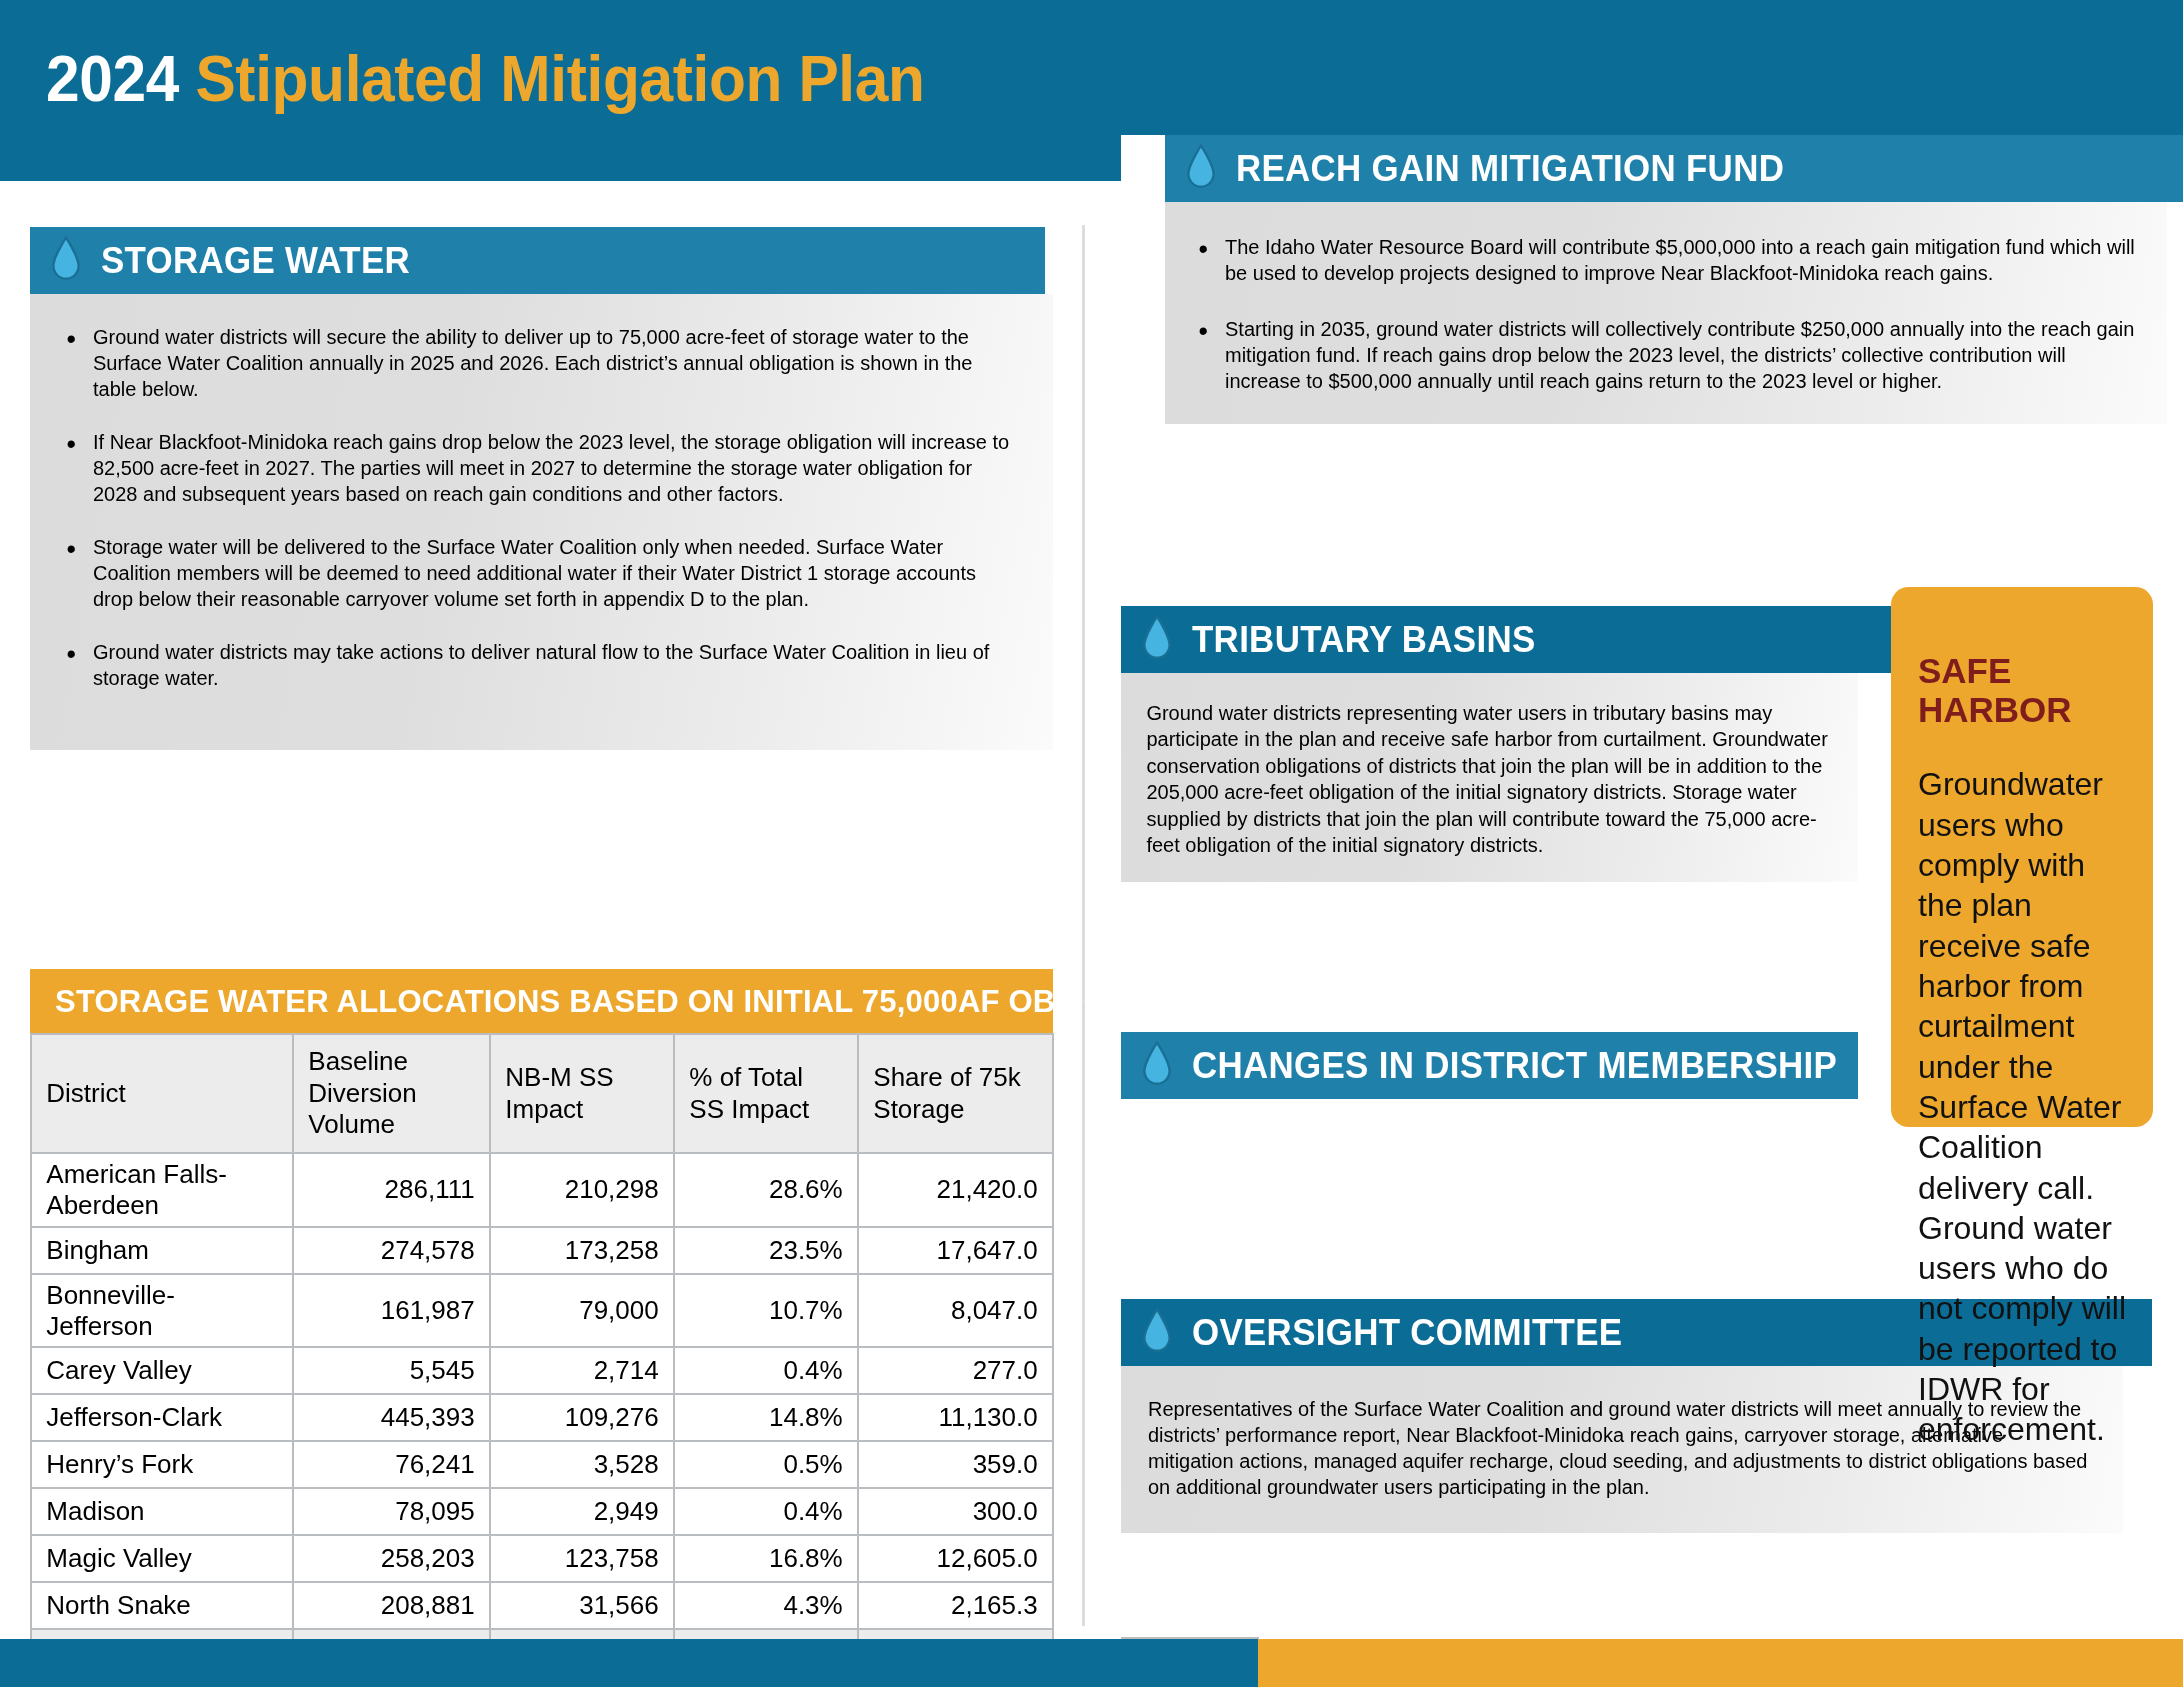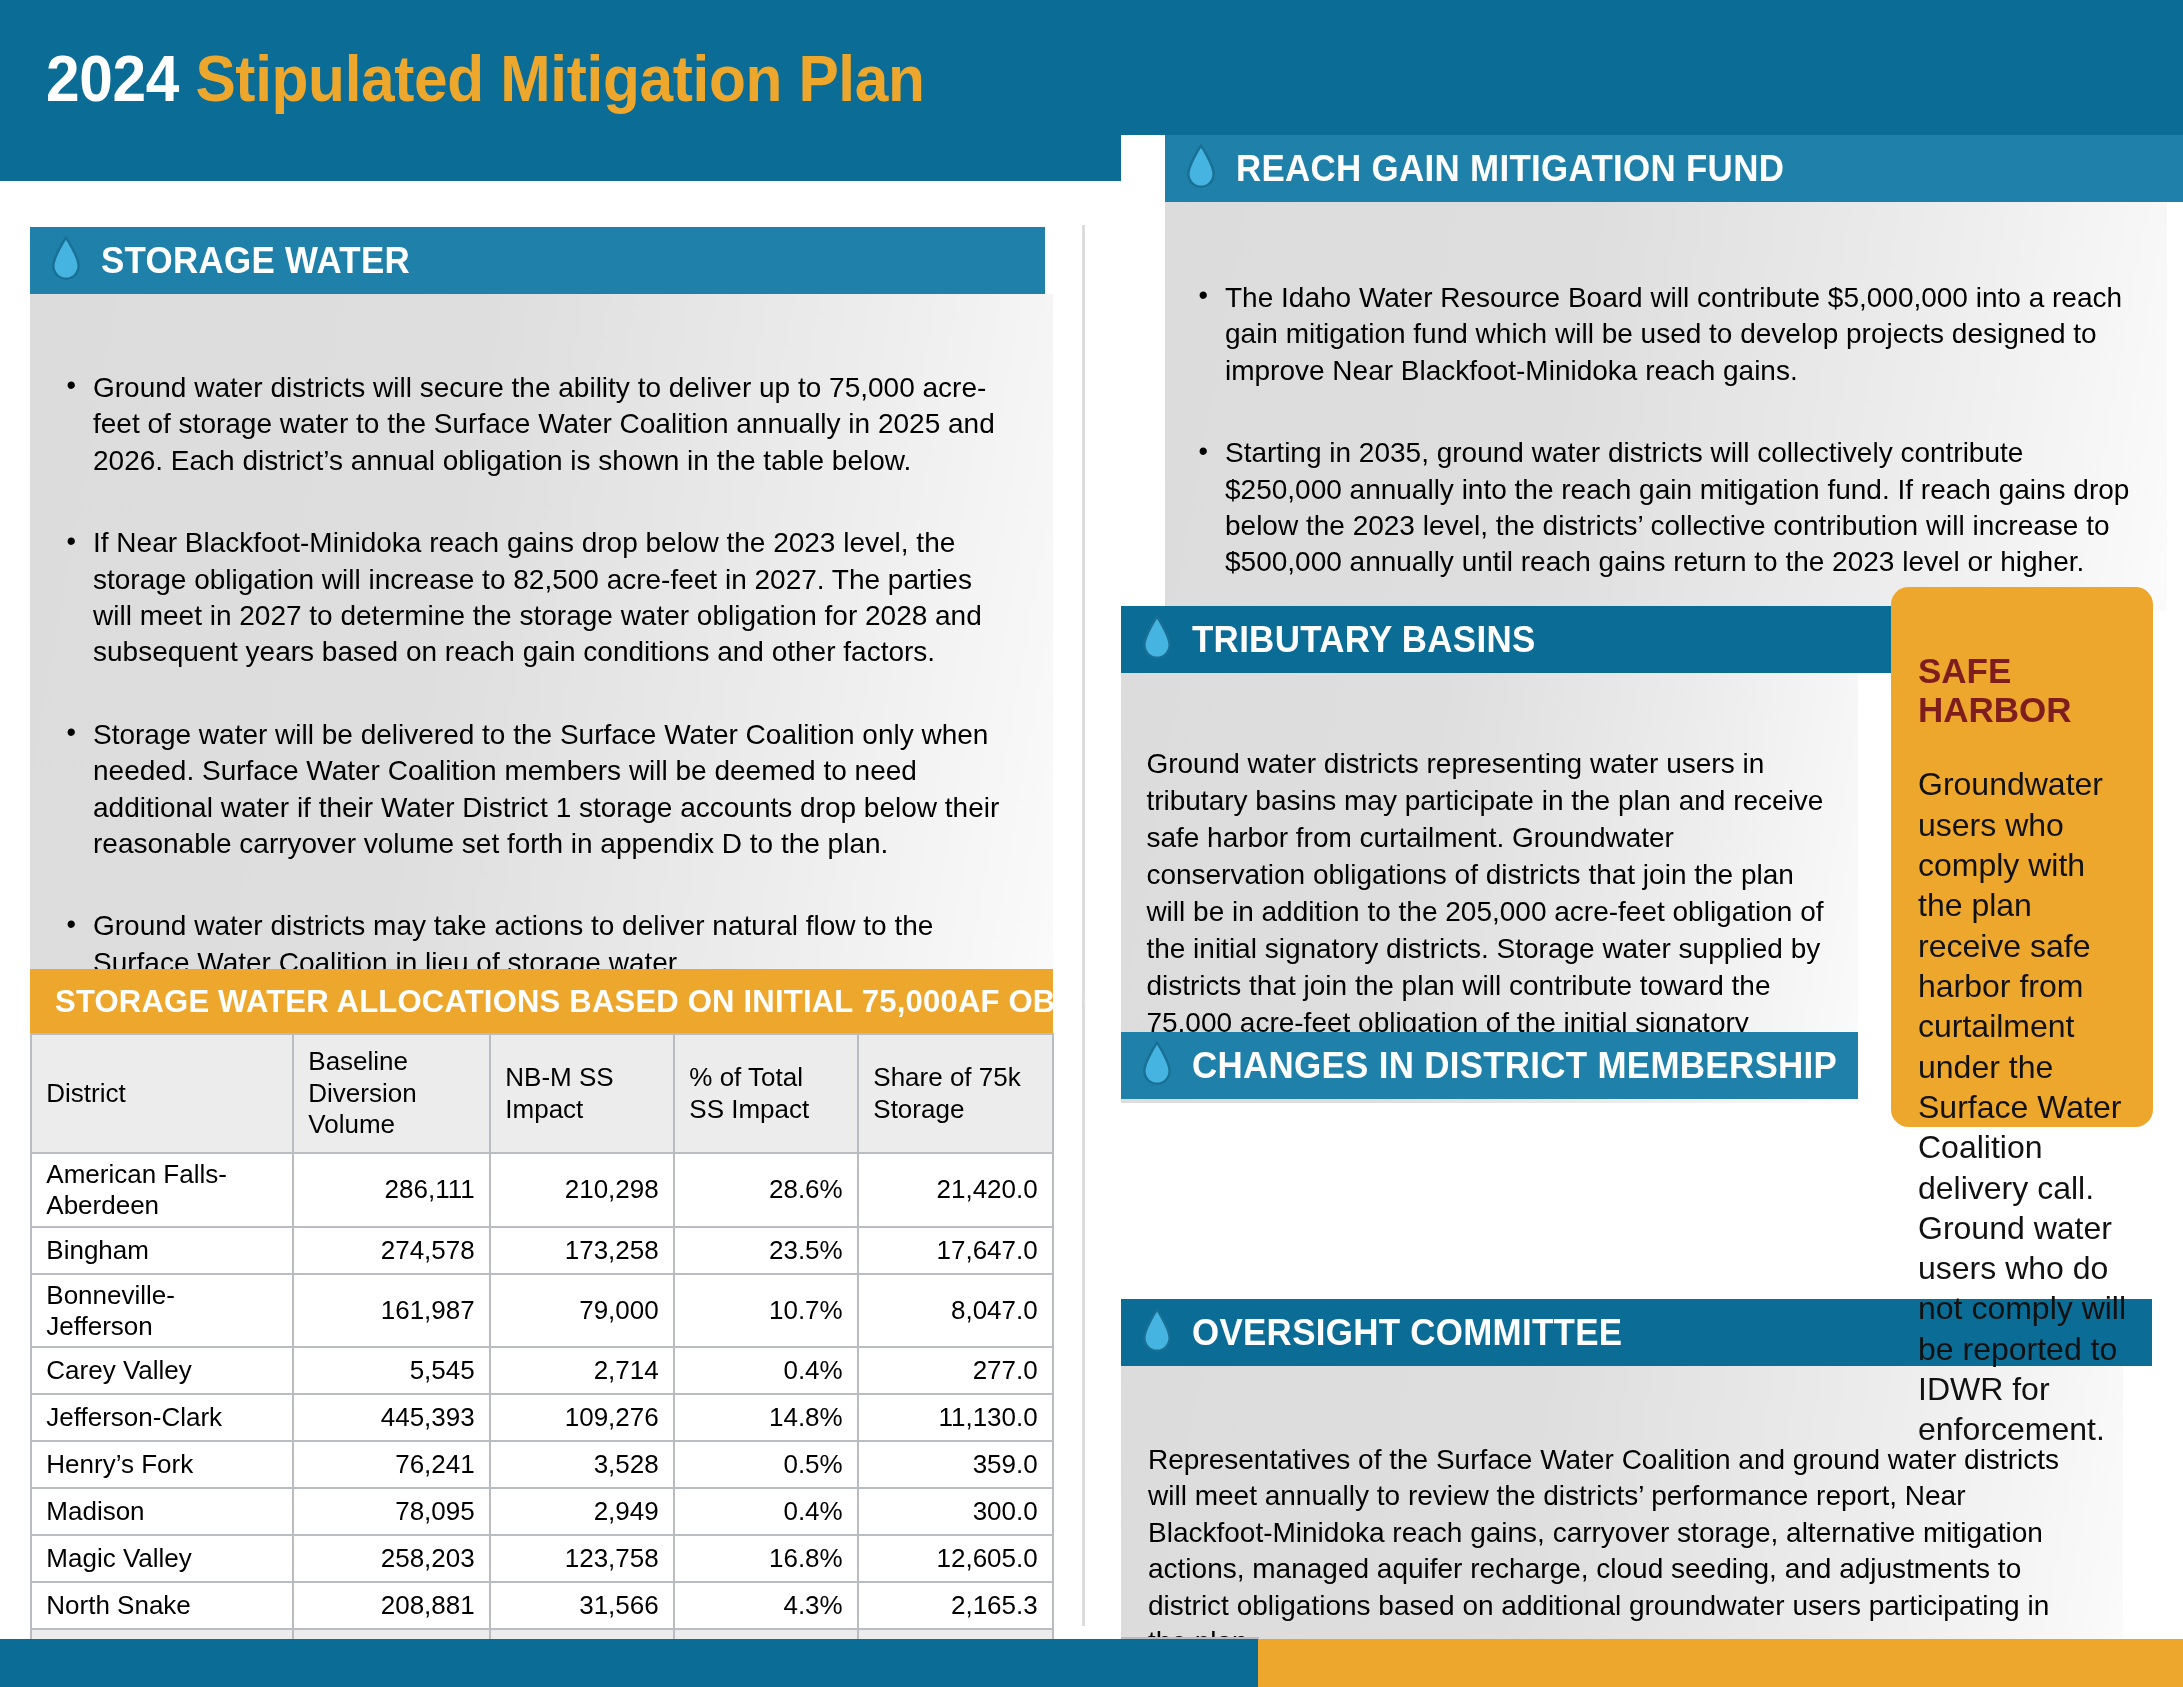--- a/index.html
+++ b/index.html
@@ -65,23 +65,22 @@
     color: #ffffff; font-weight: 700; font-size: 36px;
     letter-spacing: 0.3px; white-space: nowrap;
     font-family: "Liberation Sans Narrow", "Liberation Sans", sans-serif;
     transform: scaleX(0.97); transform-origin: left center;
   }
   .sec-body {
     background: linear-gradient(100deg, #dcdcdd 0%, #dedede 40%, #ececed 72%, #fbfbfb 100%);
     padding: 27px 32px 27px 30px;
   }
   .sec-body p, .sec-body li {
-    font-size: 28px; line-height: 1.30; color: #000000;
-    font-family: "Liberation Sans Narrow", "Liberation Sans", sans-serif;
-    margin-top: 46px;
+    font-size: 20px; line-height: 1.30; color: #000000;
+    font-family: "Liberation Sans Narrow", "Liberation Sans", sans-serif;
   }
   ul.bullets { list-style: none; }
   ul.bullets li {
     position: relative; padding-left: 33px; margin-bottom: 30px;
   }
   ul.bullets li:last-child { margin-bottom: 0; }
   ul.bullets li::before {
     content: "\2022"; position: absolute; left: 6.4px; top: -1.6px;
     font-size: 27px; line-height: 1.30; color: #000;
   }

